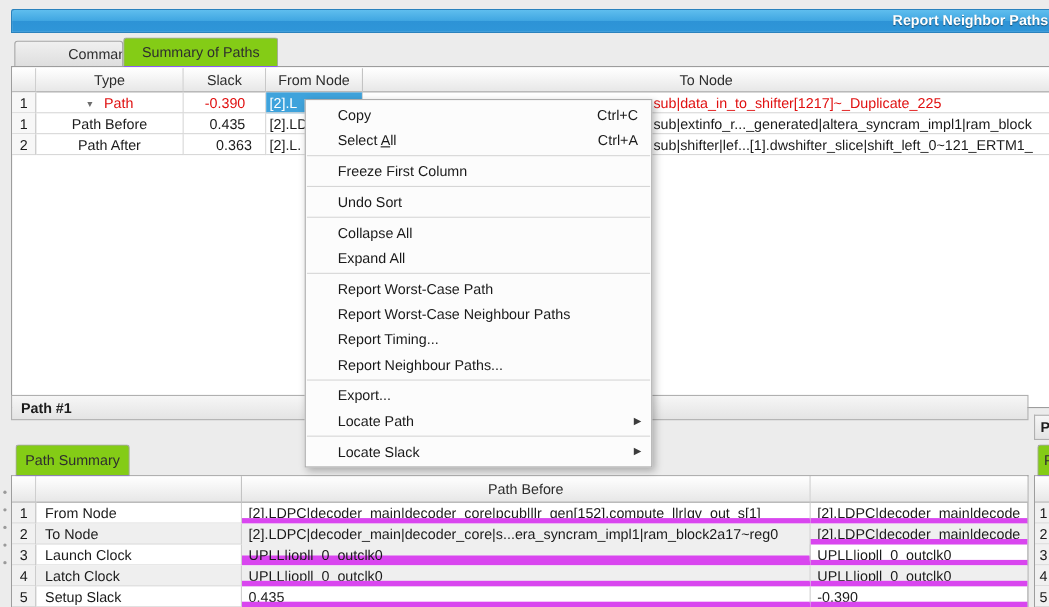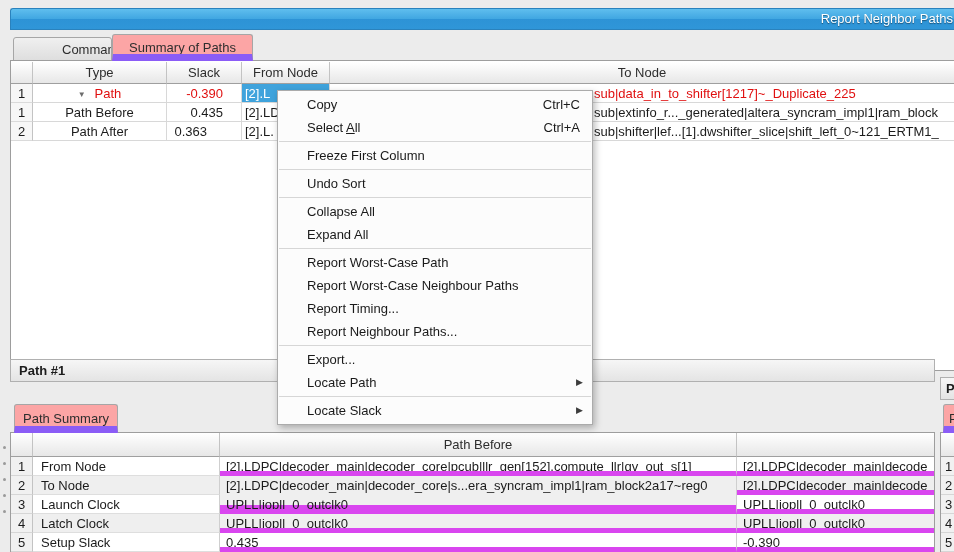--- a/index.html
+++ b/index.html
@@ -9,39 +9,39 @@
     font-family:"Liberation Sans",sans-serif;
     -webkit-font-smoothing:antialiased;
   }
   .abs{position:absolute;box-sizing:border-box;}
 
   
   .titlebar{
     left:10px;top:8px;width:944px;height:22px;
     background:linear-gradient(180deg,#5fbeee 0%,#41a7e2 48%,#2d93d6 52%,#2f96d8 100%);
     border:1px solid #2a82bd;border-right:none;border-radius:3px 0 0 0;
-    color:#fff;font-size:13px;font-weight:normal;line-height:20px;
+    color:#fff;font-size:13px;font-weight:bold;line-height:20px;
     text-align:right;padding-right:1px;
     text-shadow:0 1px 1px rgba(0,0,0,.45);
     white-space:nowrap;overflow:hidden;
   }
 
   
   .tab{
     text-align:center;font-size:13px;color:#2e2e2e;
     border:1px solid #a6a6a6;border-radius:3px 3px 0 0;
     overflow:hidden;white-space:nowrap;
   }
   .tab.inactive{
     background:linear-gradient(#f0f0f0,#dedede);
     line-height:23px;
     padding-left:48px;
   }
   .tab.active{
-    background:#fca5a5;border-bottom:7px solid #8b5cf6;z-index:6;
+    background:#84cc16;border-bottom:1px solid #8b5cf6;z-index:6;
     line-height:26px;
   }
 
   
   .pane{background:#fff;border:1px solid #9d9d9d;}
 
   
   .cell{
     position:absolute;box-sizing:border-box;
     font-size:13px;color:#1b1b1b;line-height:19px;
@@ -119,21 +119,21 @@
     </div>
     <div class="cell numcell" style="left:11px;top:103px;width:22px;height:19px;">1</div>
     <div class="cell gridv gridh" style="left:33px;top:103px;width:134px;height:19px;text-align:center;"><span>Path Before</span></div>
     <div class="cell gridv gridh" style="left:167px;top:103px;width:75px;height:19px;text-align:right;padding-right:18px;">0.435</div>
     <div class="cell gridv gridh" style="left:242px;top:103px;width:88px;height:19px;padding-left:3px;">[2].LD</div>
     <div class="cell gridh" style="left:330px;top:103px;width:624px;height:19px;">
       <span style="position:absolute;left:264px;top:0;">sub|extinfo_r..._generated|altera_syncram_impl1|ram_block</span>
     </div>
     <div class="cell numcell" style="left:11px;top:122px;width:22px;height:19px;">2</div>
     <div class="cell gridv gridh" style="left:33px;top:122px;width:134px;height:19px;text-align:center;"><span>Path After</span></div>
-    <div class="cell gridv gridh" style="left:167px;top:122px;width:75px;height:19px;text-align:right;padding-right:34px;">0.363</div>
+    <div class="cell gridv gridh" style="left:167px;top:122px;width:75px;height:19px;text-align:right;padding-right:12px;">0.363</div>
     <div class="cell gridv gridh" style="left:242px;top:122px;width:88px;height:19px;padding-left:3px;">[2].L.</div>
     <div class="cell gridh" style="left:330px;top:122px;width:624px;height:19px;">
       <span style="position:absolute;left:264px;top:0;">sub|shifter|lef...[1].dwshifter_slice|shift_left_0~121_ERTM1_</span>
     </div>
   </div>
 
 <div class="abs groupbar" style="left:10px;top:359px;width:925px;height:23px;">
   <span>Path #1</span>
 </div>
 <div class="abs tab active" style="left:14px;top:404px;width:104px;height:29px;line-height:28px;z-index:2;">Path Summary</div>

